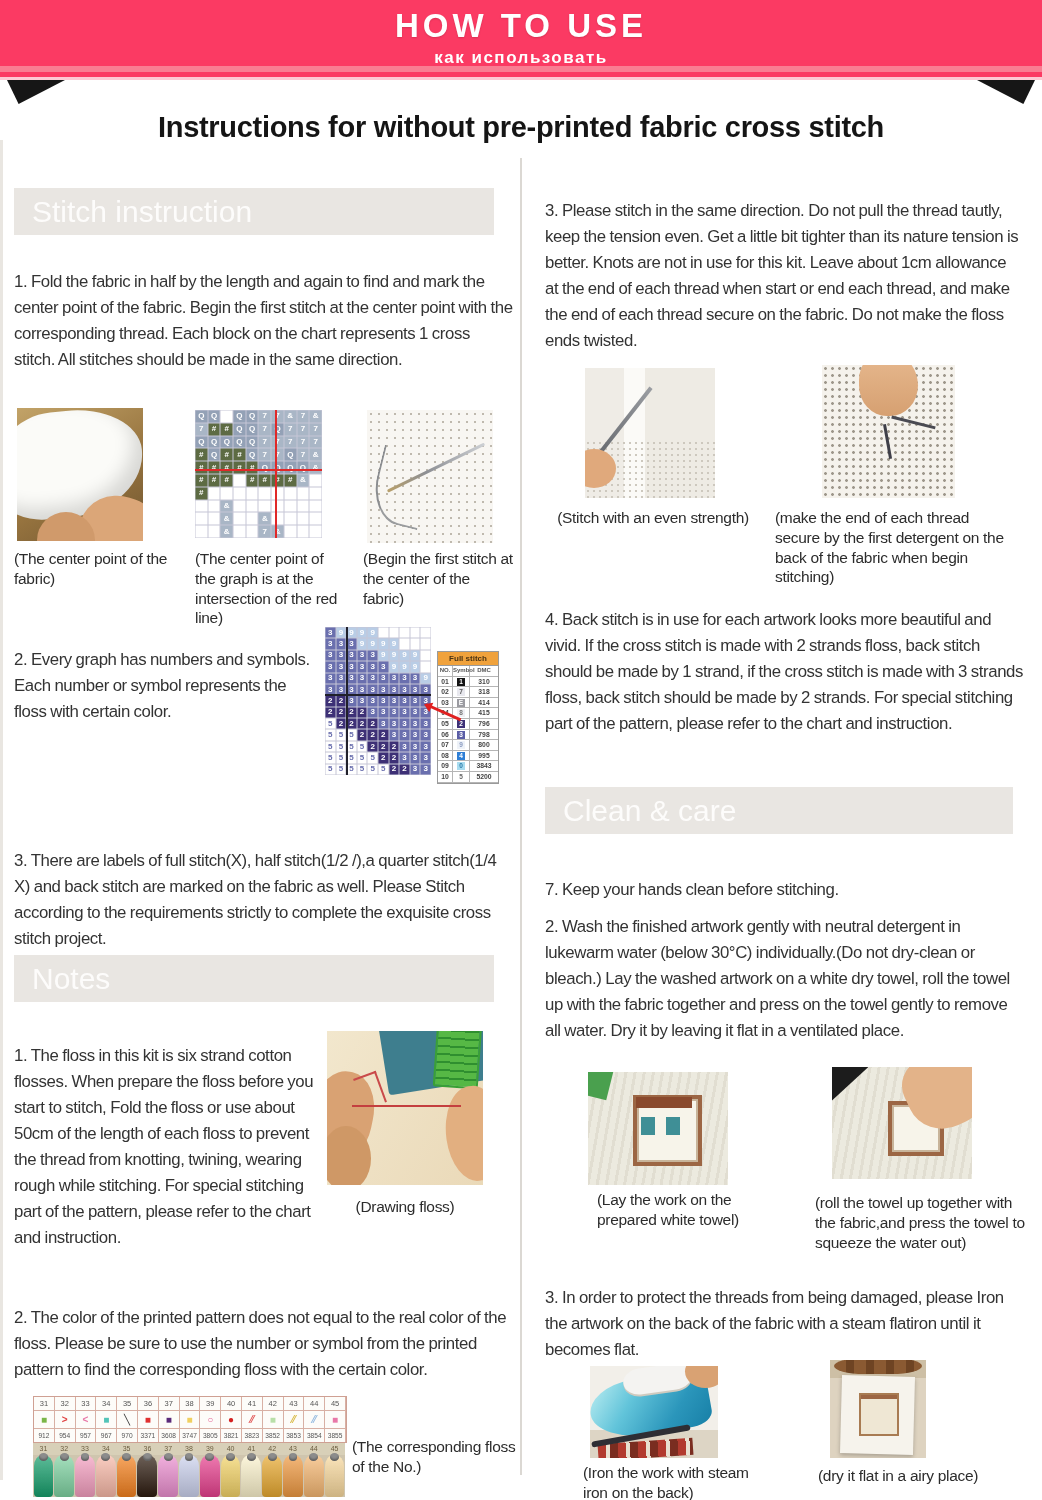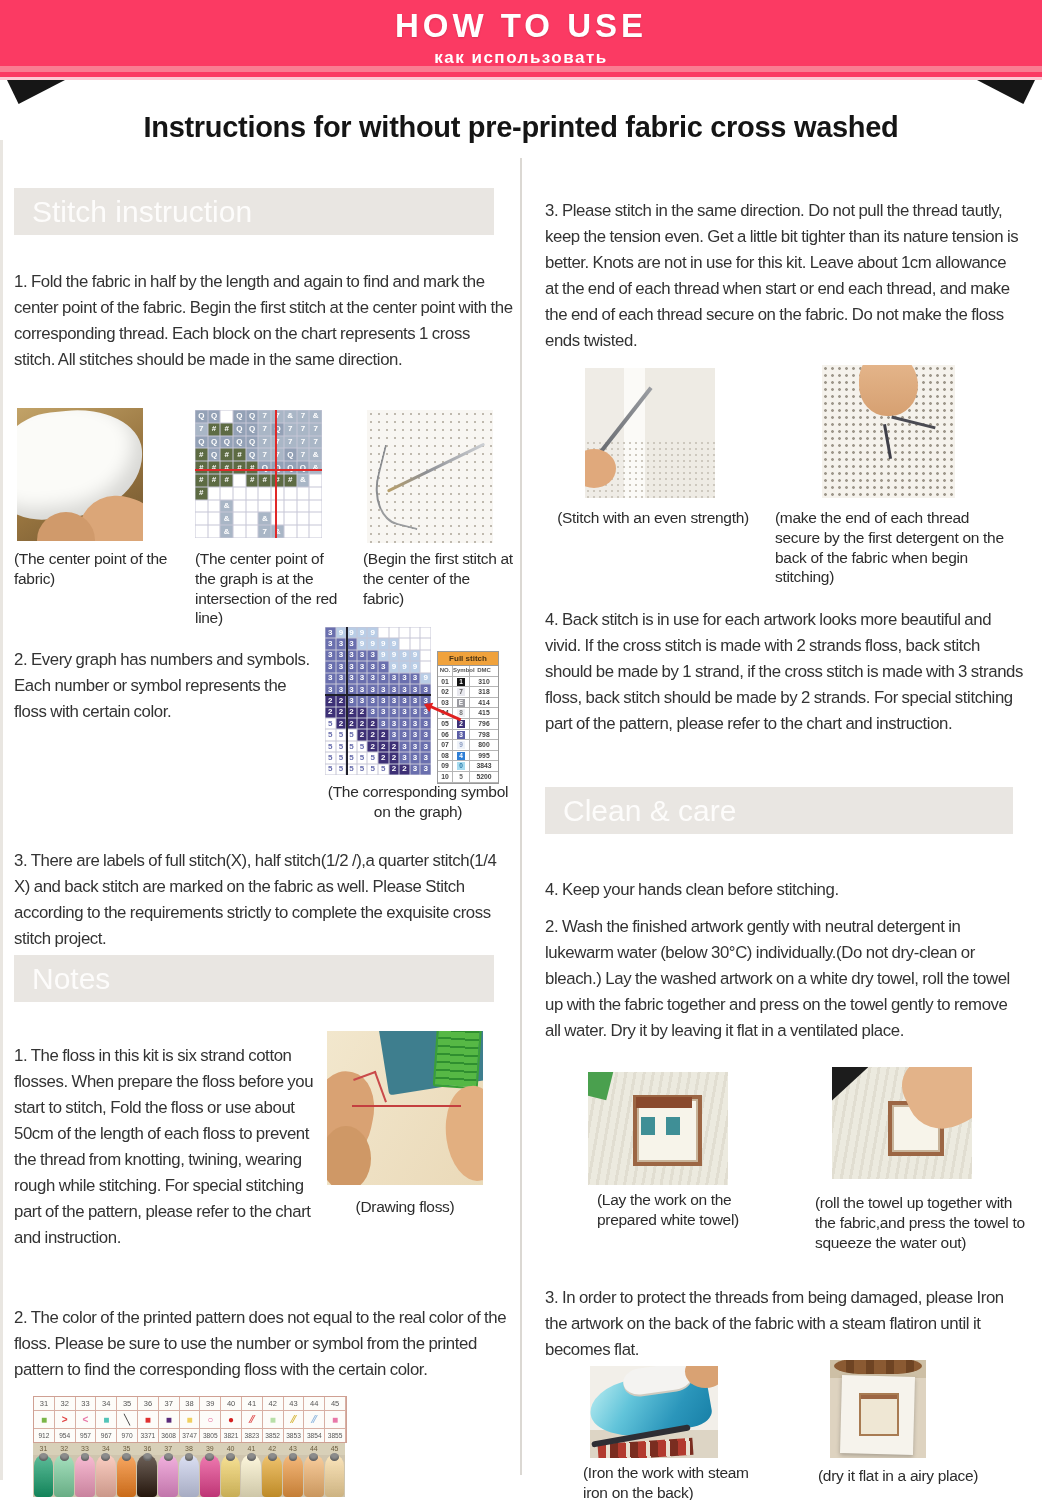--- a/index.html
+++ b/index.html
@@ -128,21 +128,21 @@
 
 <div class="page">
 
   <header class="banner">
     <div class="banner-title">HOW TO USE</div>
     <div class="banner-sub">как использовать</div>
   </header>
   <div class="fold l"></div>
   <div class="fold r"></div>
 
-  <h1 class="page-title">Instructions for without pre-printed fabric cross washed</h1>
+  <h1 class="page-title">Instructions for without pre-printed fabric cross stitch</h1>
   <div class="divider"></div>
   <div class="edge"></div>
 
   <div class="bar" style="left:14px;top:188px;width:480px;">Stitch instruction</div>
 
   <p class="p" style="left:14px;top:252px;width:500px;">1. Fold the fabric in half by the length and again to find and mark the center point of the fabric. Begin the first stitch at the center point with the corresponding thread. Each block on the chart represents 1 cross stitch. All stitches should be made in the same direction.</p>
 
   <div class="photo art-fold" style="left:17px;top:408px;width:126px;height:133px;">
     <i class="blob"></i>
     <i class="f1"></i>
@@ -453,21 +453,20 @@
         <div>3843</div>
       </div>
       <div class="fs-row">
         <div>10</div>
         <div class="fs-sym"><span style="background: rgb(255, 255, 255); color: rgb(102, 102, 102);">5</span></div>
         <div>5200</div>
       </div>
     </div>
   <div class="red-arrow" style="left:426px;top:703px;width:38px;transform:rotate(24deg);"></div>
 
-  <div class="cap tc" style="left:322px;top:782px;width:192px;">(The corresponding symbol on the graph)</div>
 
   <p class="p" style="left:14px;top:831px;width:502px;">3. There are labels of full stitch(X), half stitch(1/2 /),a quarter stitch(1/4 X) and back stitch are marked on the fabric as well. Please Stitch according to the requirements strictly to complete the exquisite cross stitch project.</p>
 
   <div class="bar" style="left:14px;top:955px;width:480px;">Notes</div>
 
   <p class="p" style="left:14px;top:1026px;width:312px;">1. The floss in this kit is six strand cotton flosses. When prepare the floss before you start to stitch, Fold the floss or use about 50cm of the length of each floss to prevent the thread from knotting, twining, wearing rough while stitching. For special stitching part of the pattern, please refer to the chart and instruction.</p>
 
   <div class="photo art-drawfloss" style="left:327px;top:1031px;width:156px;height:154px;">
     <i class="mat"></i>
     <i class="comb"></i>
@@ -585,20 +584,21 @@
       <div class="skein" style="background: linear-gradient(rgba(255, 255, 255, 0.3), rgba(0, 0, 0, 0.18)), rgb(240, 154, 66);">
         <span class="knot"></span>
       </div>
       <div class="skein" style="background: linear-gradient(rgba(255, 255, 255, 0.3), rgba(0, 0, 0, 0.18)), rgb(246, 184, 115);">
         <span class="knot"></span>
       </div>
       <div class="skein" style="background: linear-gradient(rgba(255, 255, 255, 0.3), rgba(0, 0, 0, 0.18)), rgb(250, 218, 158);">
         <span class="knot"></span>
       </div>
     </div>
+  <div class="cap" style="left:352px;top:1437px;width:165px;">(The corresponding floss of the No.)</div>
 
   <p class="p" style="left:545px;top:181px;width:478px;">3. Please stitch in the same direction. Do not pull the thread tautly, keep the tension even. Get a little bit tighter than its nature tension is better. Knots are not in use for this kit. Leave about 1cm allowance at the end of each thread when start or end each thread, and make the end of each thread secure on the fabric. Do not make the floss ends twisted.</p>
 
   <div class="photo art-even" style="left:585px;top:368px;width:130px;height:130px;">
     <i class="tex"></i>
     <i class="needle"></i>
     <i class="finger"></i>
   </div>
   <div class="photo art-secure" style="left:822px;top:365px;width:133px;height:133px;">
     <i class="finger"></i>
@@ -606,21 +606,21 @@
     <i class="t2"></i>
   </div>
 
   <div class="cap tc" style="left:548px;top:508px;width:210px;">(Stitch with an even strength)</div>
   <div class="cap" style="left:775px;top:508px;width:238px;">(make the end of each thread secure by the first detergent on the back of the fabric when begin stitching)</div>
 
   <p class="p" style="left:545px;top:590px;width:478px;">4. Back stitch is in use for each artwork looks more beautiful and vivid. If the cross stitch is made with 2 strands floss, back stitch should be made by 1 strand, if the cross stitch is made with 3 strands floss, back stitch should be made by 2 strands. For special stitching part of the pattern, please refer to the chart and instruction.</p>
 
   <div class="bar" style="left:545px;top:787px;width:468px;">Clean &amp; care</div>
 
-  <p class="p" style="left:545px;top:860px;width:478px;">4. Keep your hands clean before stitching.</p>
+  <p class="p" style="left:545px;top:860px;width:478px;">7. Keep your hands clean before stitching.</p>
   <p class="p" style="left:545px;top:897px;width:478px;">2. Wash the finished artwork gently with neutral detergent in lukewarm water (below 30°C) individually.(Do not dry-clean or bleach.) Lay the washed artwork on a white dry towel, roll the towel up with the fabric together and press on the towel gently to remove all water. Dry it by leaving it flat in a ventilated place.</p>
 
   <div class="photo towel" style="left:588px;top:1072px;width:140px;height:113px;">
     <i class="tex"></i>
     <i class="green"></i>
     <i class="art"></i>
     <i class="roof"></i>
     <i class="w1"></i>
     <i class="w2"></i>
   </div>

